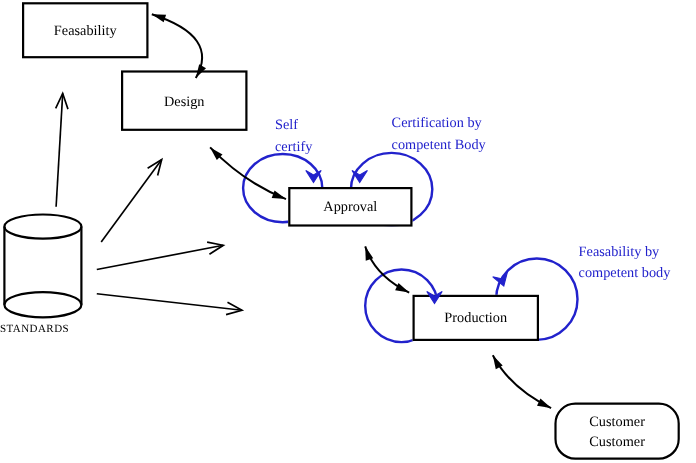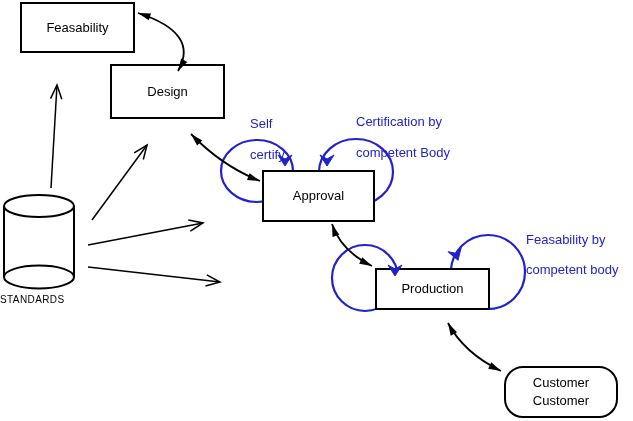--- a/index.html
+++ b/index.html
@@ -6,21 +6,21 @@
     --blk: #000000;
     --blue: #2222cc;
     --bg: #ffffff;
   }
   html, body { margin: 0; padding: 0; background: #fff; }
   .stage {
     position: relative;
     width: 633px;
     height: 421px;
     background: var(--bg);
-    font-family: Liberation Sans, sans-serif;
+    font-family: Liberation Serif, serif;
     overflow: hidden;
   }
   .layer { position: absolute; left: 0; top: 0; width: 633px; height: 421px; }
   .box {
     position: absolute;
     box-sizing: border-box;
     background: #fff;
     border: 2px solid var(--blk);
     color: var(--blk);
     font-size: 13px;
@@ -30,21 +30,21 @@
     justify-content: center;
     text-align: center;
     line-height: 18px;
   }
   .note {
     position: absolute;
     color: var(--blue);
     font-size: 13px;
     line-height: 20px;
   }
-  .note div { white-space: nowrap; margin-top: 11px; }
+  .note div { white-space: nowrap; }
   .note.quality { line-height: 18px; }
   .note.surveillance { line-height: 19px; }
   .cyl-label {
     position: absolute;
     color: var(--blk);
     font-size: 10px;
     letter-spacing: 0.4px;
     white-space: nowrap;
   }
   svg .loop { fill: none; stroke: var(--blue); stroke-width: 2.2; }
@@ -75,21 +75,21 @@
   </svg>
 
   <div class="box" style="left:20px; top:2px; width:115px; height:51px;">
     <span>Feasability</span>
   </div>
 
   <div class="box" style="left:110px; top:64px; width:115px; height:55px;">
     <span>Design</span>
   </div>
 
-  <div class="box" style="left:262px; top:170px; width:113px; height:52px;">
+  <div class="box" style="left:262px; top:170px; width:113px; height:36px;">
     <span>Approval</span>
   </div>
 
   <div class="box" style="left:375px; top:268px; width:115px; height:42px;">
     <span>Production</span>
   </div>
 
   <div class="box" style="left:504px; top:366px; width:114px; height:52px;border-radius:19px;">
     <span>Customer</span>
     <span>Customer</span>

